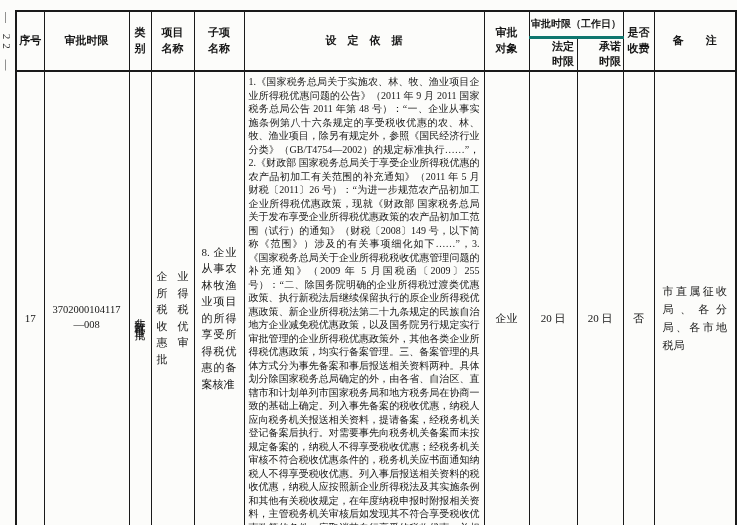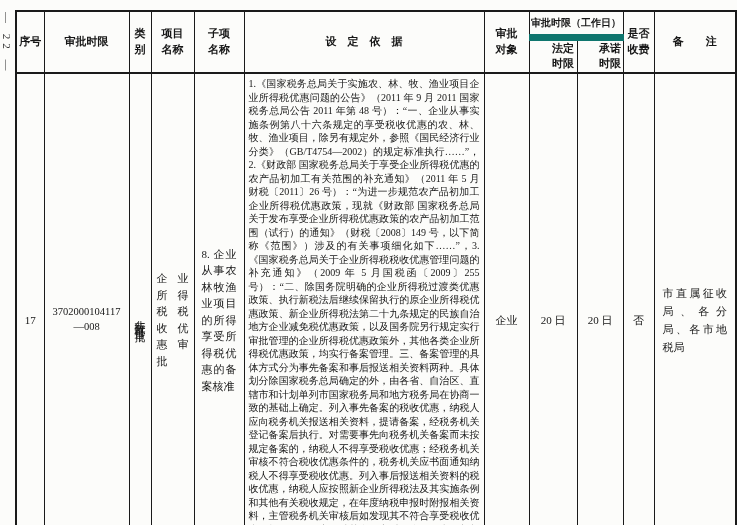--- a/index.html
+++ b/index.html
@@ -46,21 +46,21 @@
     white-space: pre-line;
     line-height: 1.45;
     background: #fcfcfa;
   }
   th.group-header {
     font-size: 10px;
     white-space: nowrap;
     height: 26px;
   }
   tbody td { border-top: 2px solid #1a1a1a; }
-  thead tr.sub-row th { border-top: 7px solid #0f766e; padding-left: 20px; }
+  thead tr.sub-row th { border-top: 3px solid #0f766e; padding-left: 20px; }
 
   td {
     font-size: 11px;
     text-align: center;
     vertical-align: middle;
     line-height: 1.5;
   }
   td.cell-code {
     font-size: 10.5px;
     white-space: pre-line;

